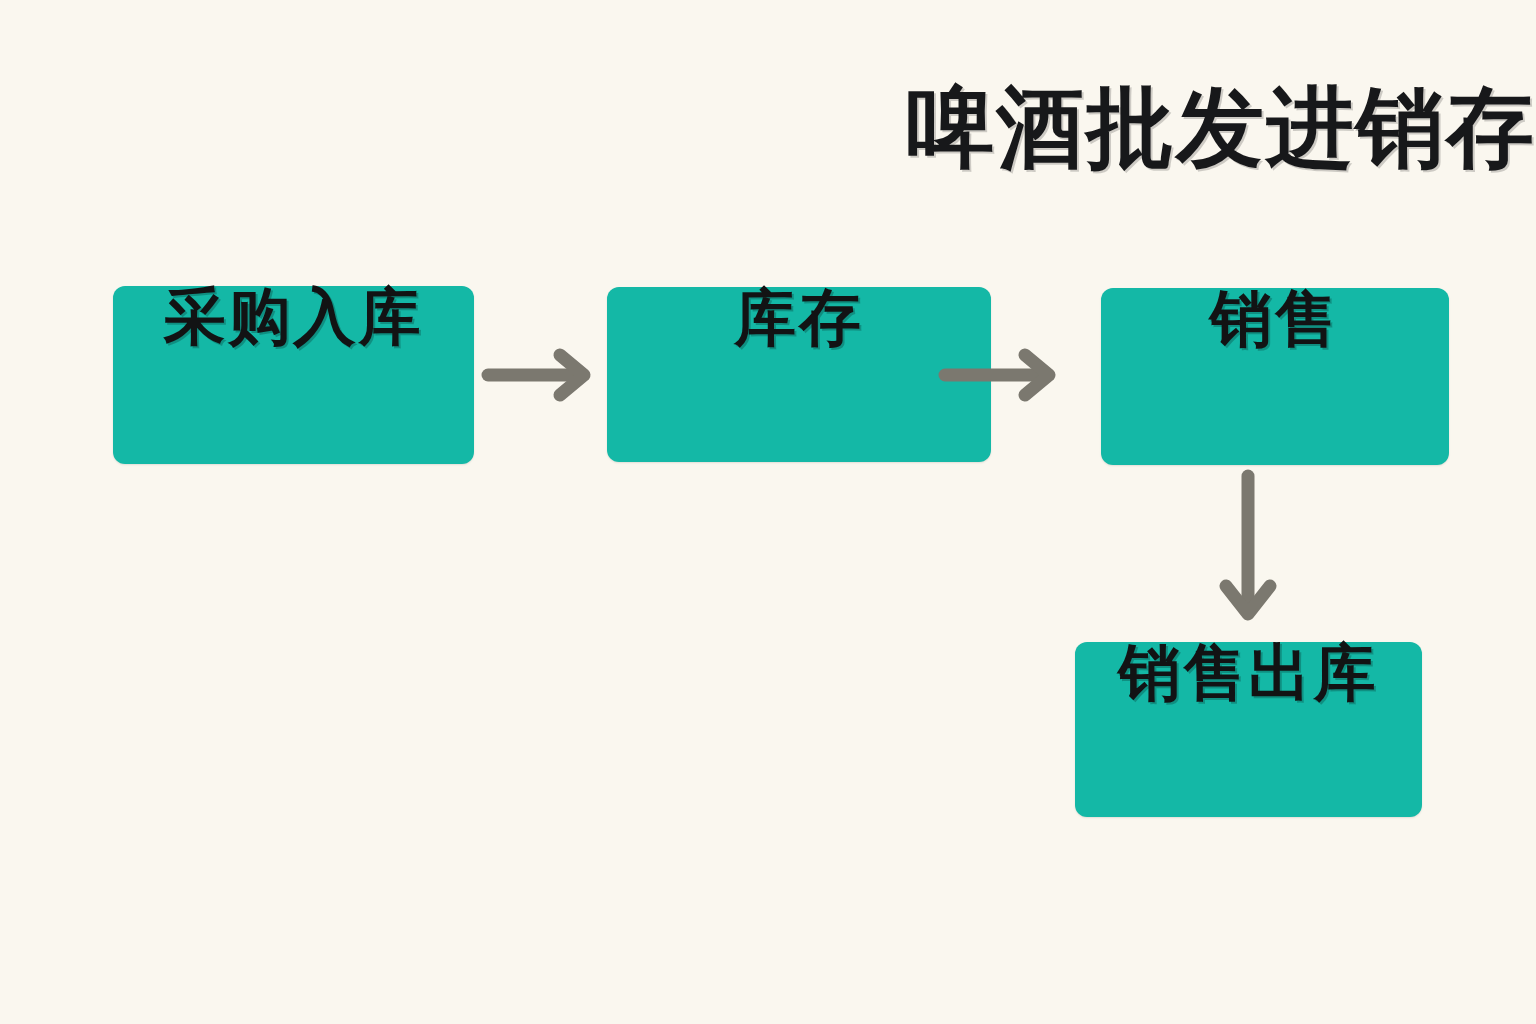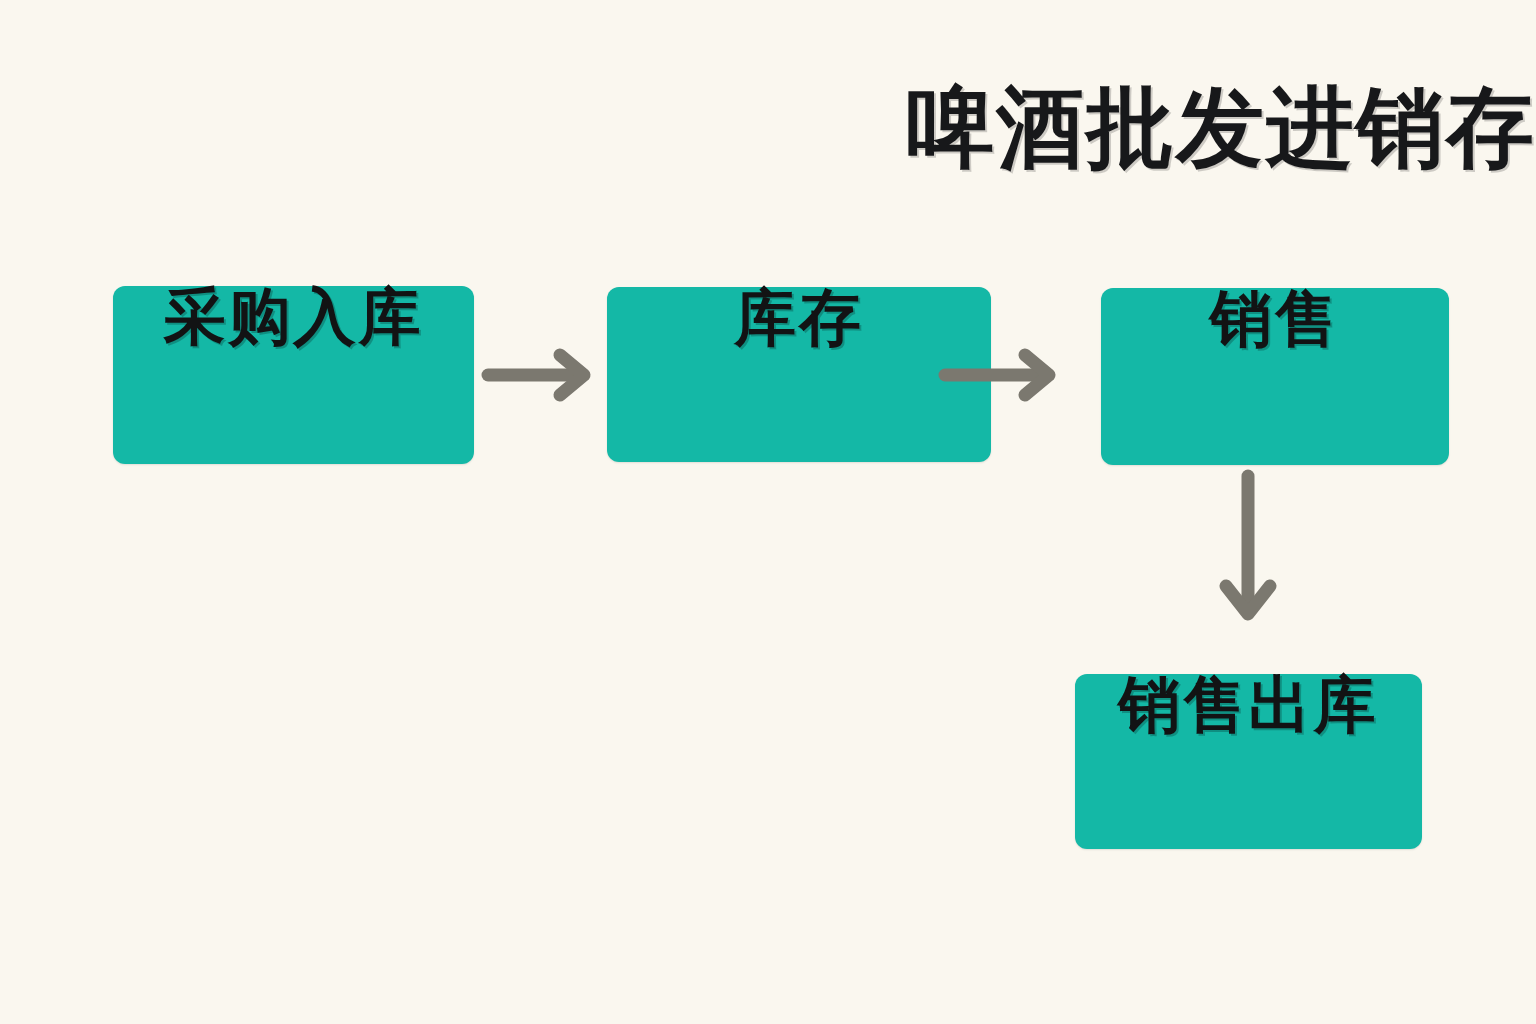--- a/index.html
+++ b/index.html
@@ -47,21 +47,21 @@
     font-weight: 700;
     color: #121314;
     letter-spacing: 3px;
     line-height: 1;
     text-shadow: 2px 2px 0 rgba(0,0,0,0.22);
     white-space: nowrap;
   }
   #node-purchase-in { left: 113px; top: 286px; width: 361px; height: 178px; }
   #node-inventory   { left: 607px; top: 287px; width: 384px; height: 175px; }
   #node-sales       { left: 1101px; top: 288px; width: 348px; height: 177px; }
-  #node-sales-out   { left: 1075px; top: 674px; width: 347px; height: 175px; }
+  #node-sales-out   { left: 1075px; top: 642px; width: 347px; height: 175px; }
 
   .arrow {
     position: absolute;
   }
   #arrow-purchase-to-inventory { left: 480px; top: 345px; width: 120px; height: 60px; }
   #arrow-inventory-to-sales    { left: 937px; top: 345px; width: 128px; height: 60px; }
   #arrow-sales-to-salesout     { left: 1213px; top: 468px; width: 70px; height: 160px; }
 </style>
 </head>
 <body>

